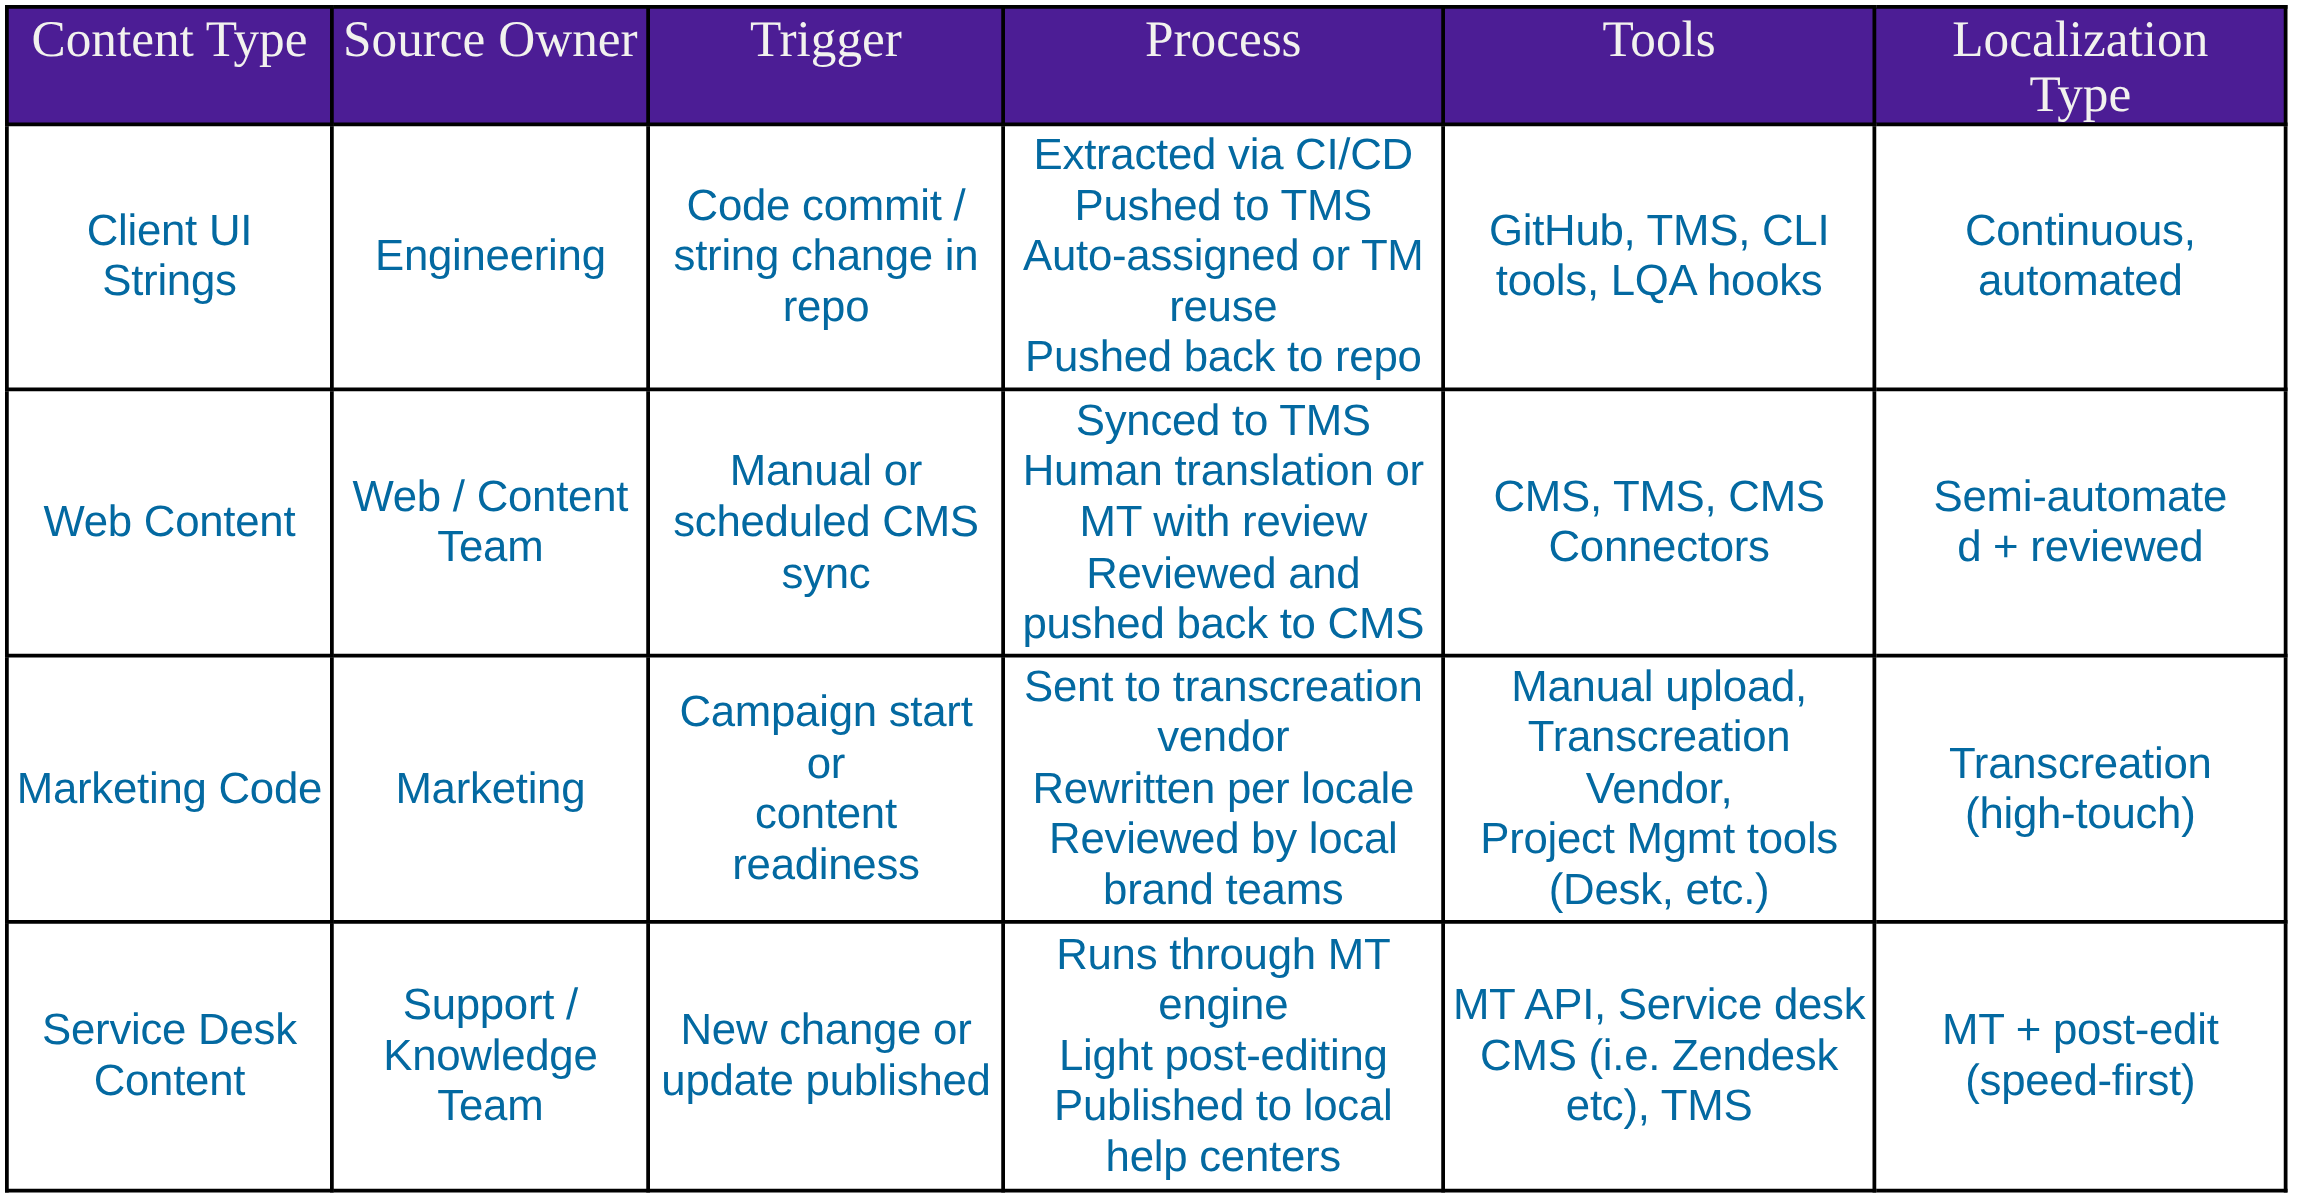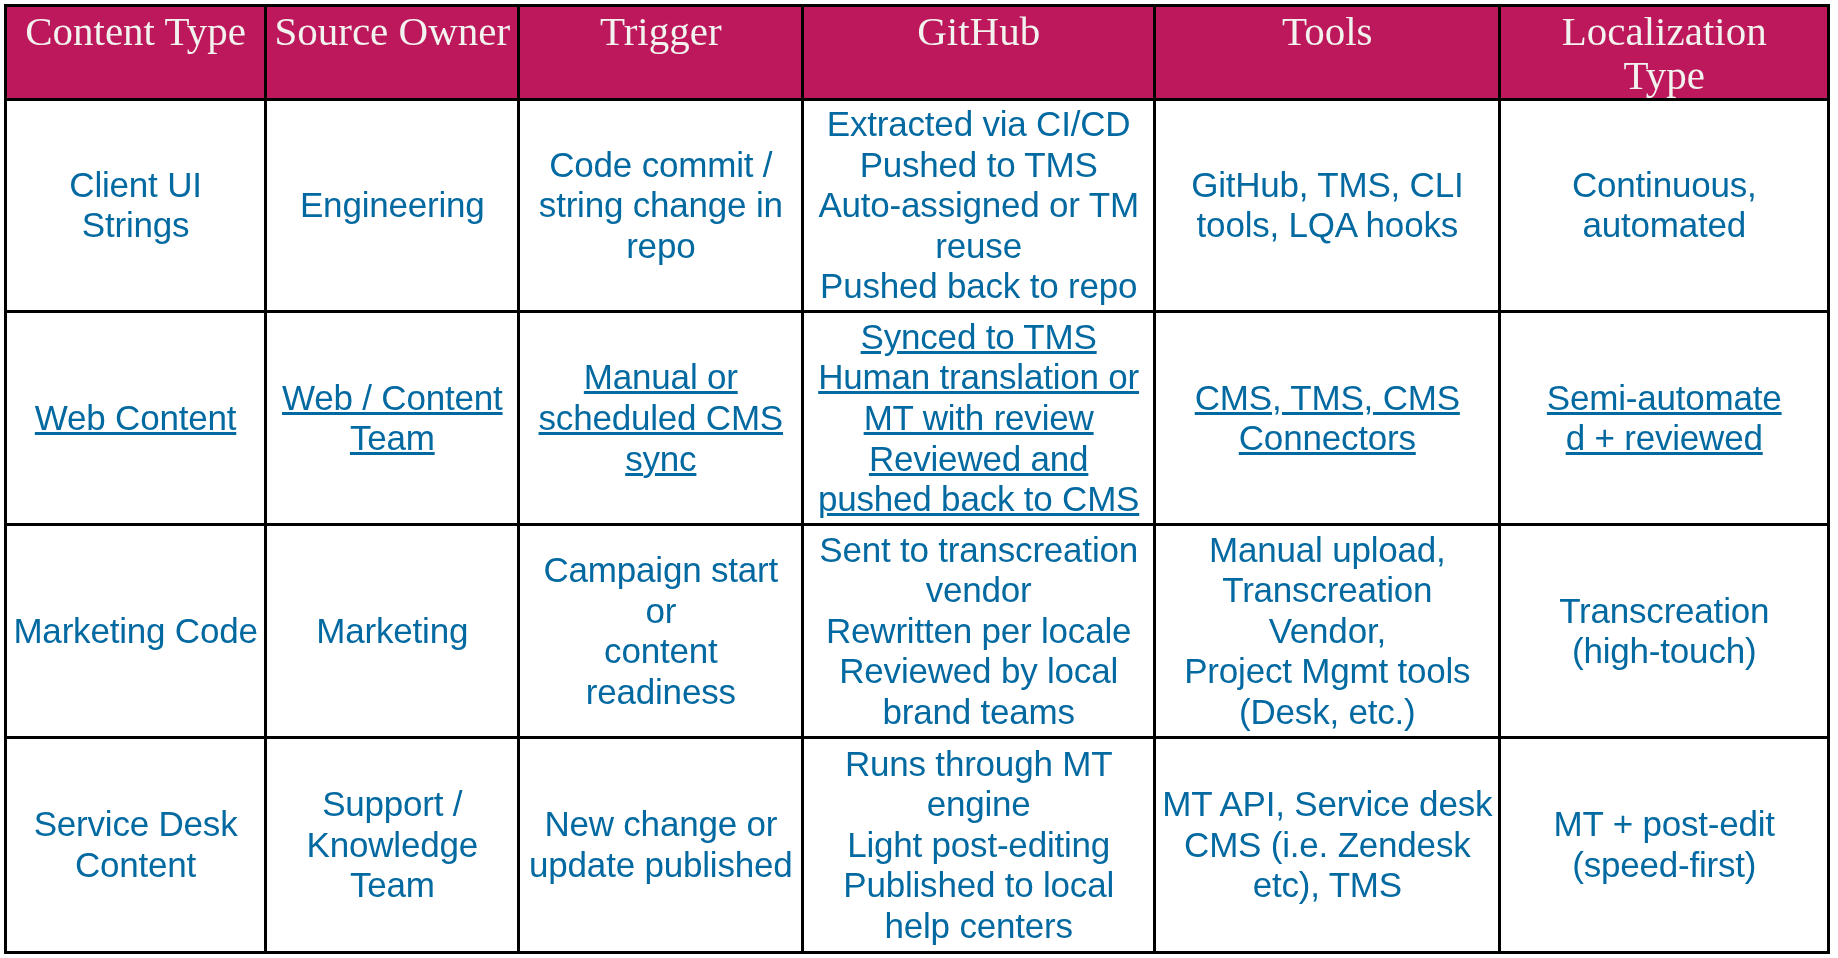--- a/index.html
+++ b/index.html
@@ -30,21 +30,21 @@
   table.loc-table td {
     border: 3px solid #000000;
     text-align: center;
     vertical-align: middle;
     padding: 2px 4px;
     box-sizing: border-box;
     overflow-wrap: break-word;
     word-break: break-word;
   }
   table.loc-table thead th {
-    background: #be185d;
+    background: #4c1d95;
     color: #f2f2ee;
     font-family: "Liberation Serif", serif;
     font-weight: 400;
     font-size: 41px;
     line-height: 1.08;
     height: 92px;
     padding-top: 2px;
     padding-bottom: 0;
     vertical-align: top;
     border-color: #000000;
@@ -67,21 +67,21 @@
   }
   
   col.c0 { width: 232px; }
   col.c1 { width: 226px; }
   col.c2 { width: 253px; }
   col.c3 { width: 314px; }
   col.c4 { width: 308px; }
   col.c5 { width: 293px; }
   
   tr.r0 td { height: 180px; }
-  tr.r1 td { height: 182px; text-decoration: underline; }
+  tr.r1 td { height: 182px; }
   tr.r2 td { height: 184px; }
   tr.r3 td { height: 212px; margin-top: 16px; }
 </style>
 </head>
 <body>
 
 <div class="sheet">
   <table class="loc-table">
     <colgroup>
       <col class="c0">
@@ -89,21 +89,21 @@
         <col class="c2">
         <col class="c3">
         <col class="c4">
         <col class="c5">
     </colgroup>
     <thead>
       <tr>
         <th>Content Type</th>
         <th>Source Owner</th>
         <th>Trigger</th>
-        <th>GitHub</th>
+        <th>Process</th>
         <th>Tools</th>
         <th>
           <span class="cell-lines">
             <span class="ln">Localization</span>
             <span class="ln">Type</span>
           </span>
         </th>
       </tr>
     </thead>
     <tbody>

